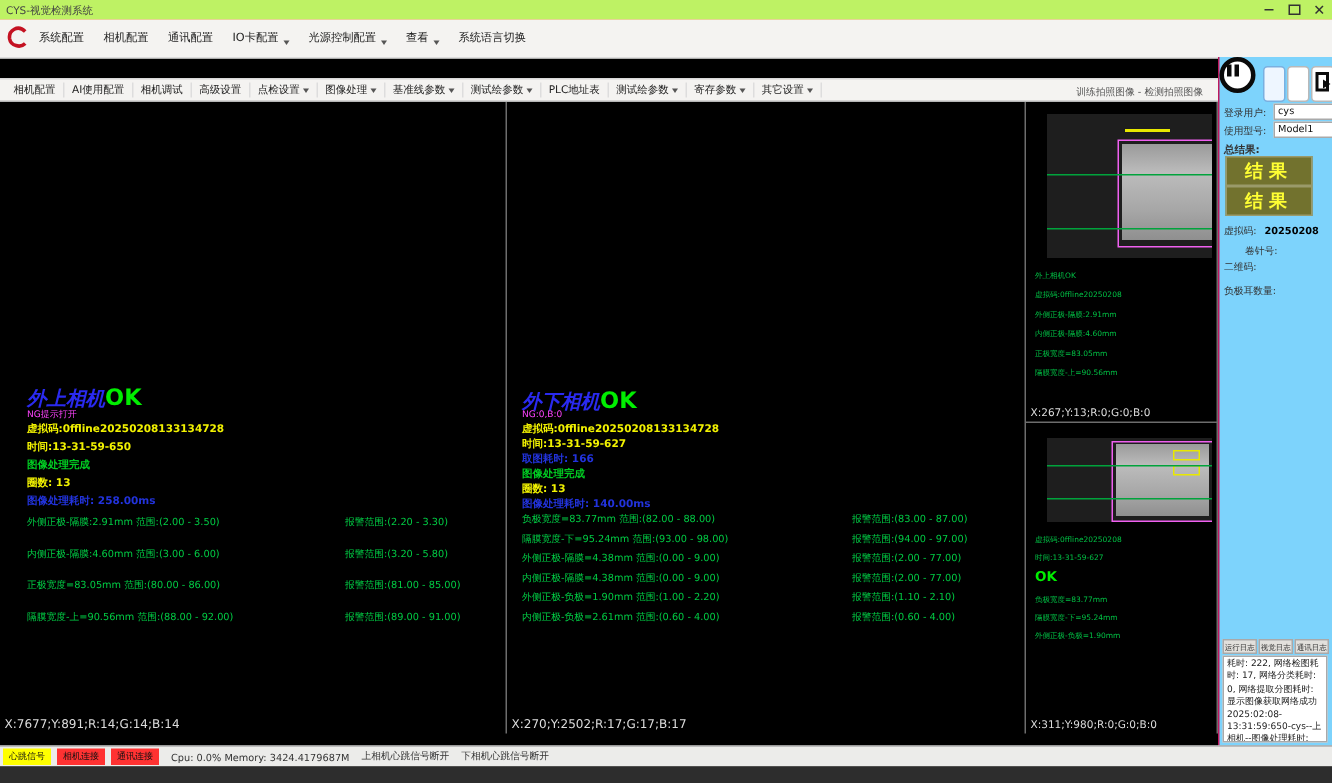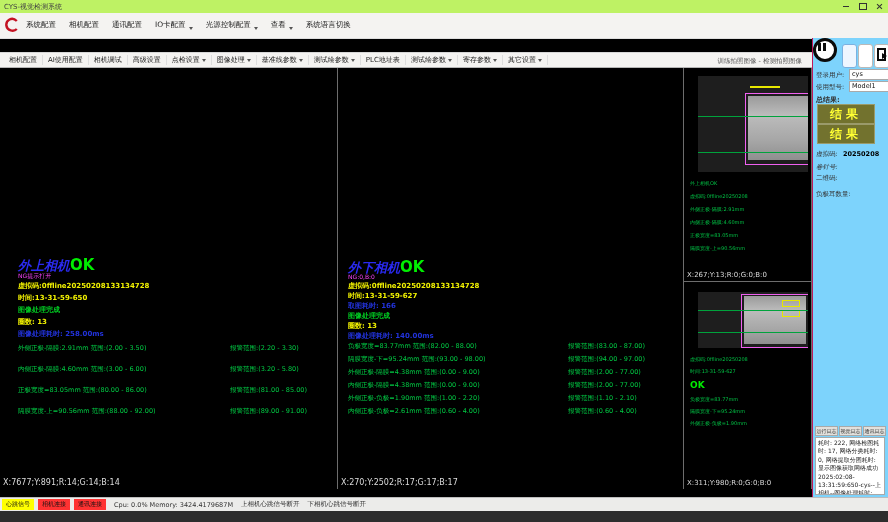--- a/index.html
+++ b/index.html
@@ -298,21 +298,21 @@
     <span class="sb-input" style="left:36px;top:31px;width:34px;">cys</span>
     <span class="sb-label" style="left:3px;top:45px;">使用型号:</span>
     <span class="sb-input" style="left:36px;top:43px;width:34px;">Model1</span>
 
     <span class="sb-label" style="left:3px;top:57px;font-weight:bold;font-size:7px;">总结果:</span>
     <div class="result-box" style="top:66px;">结果</div>
     <div class="result-box" style="top:86px;">结果</div>
 
     <span class="sb-label" style="left:3px;top:112px;">虚拟码:</span>
     <span class="sb-label" style="left:30px;top:112px;font-weight:bold;color:#000;">20250208</span>
-    <span class="sb-label" style="left:3px;top:125px;font-style:italic;">卷针号:</span>
+    <span class="sb-label" style="left:17px;top:125px;">卷针号:</span>
     <span class="sb-label" style="left:3px;top:136px;">二维码:</span>
     <span class="sb-label" style="left:3px;top:152px;">负极耳数量:</span>
 
     <span class="logtab" style="left:2px;width:23px;">运行日志</span>
     <span class="logtab" style="left:26px;width:23px;">视觉日志</span>
     <span class="logtab" style="left:50px;width:23px;">通讯日志</span>
     <div class="logbox">耗时: 222, 网络检图耗时: 17, 网络分类耗时: 0, 网络提取分图耗时: 显示图像获取网络成功 2025:02:08-13:31:59:650-cys--上相机--图像处理耗时: 258.00ms</div>
   </div>
 
   <div class="statusbar">

